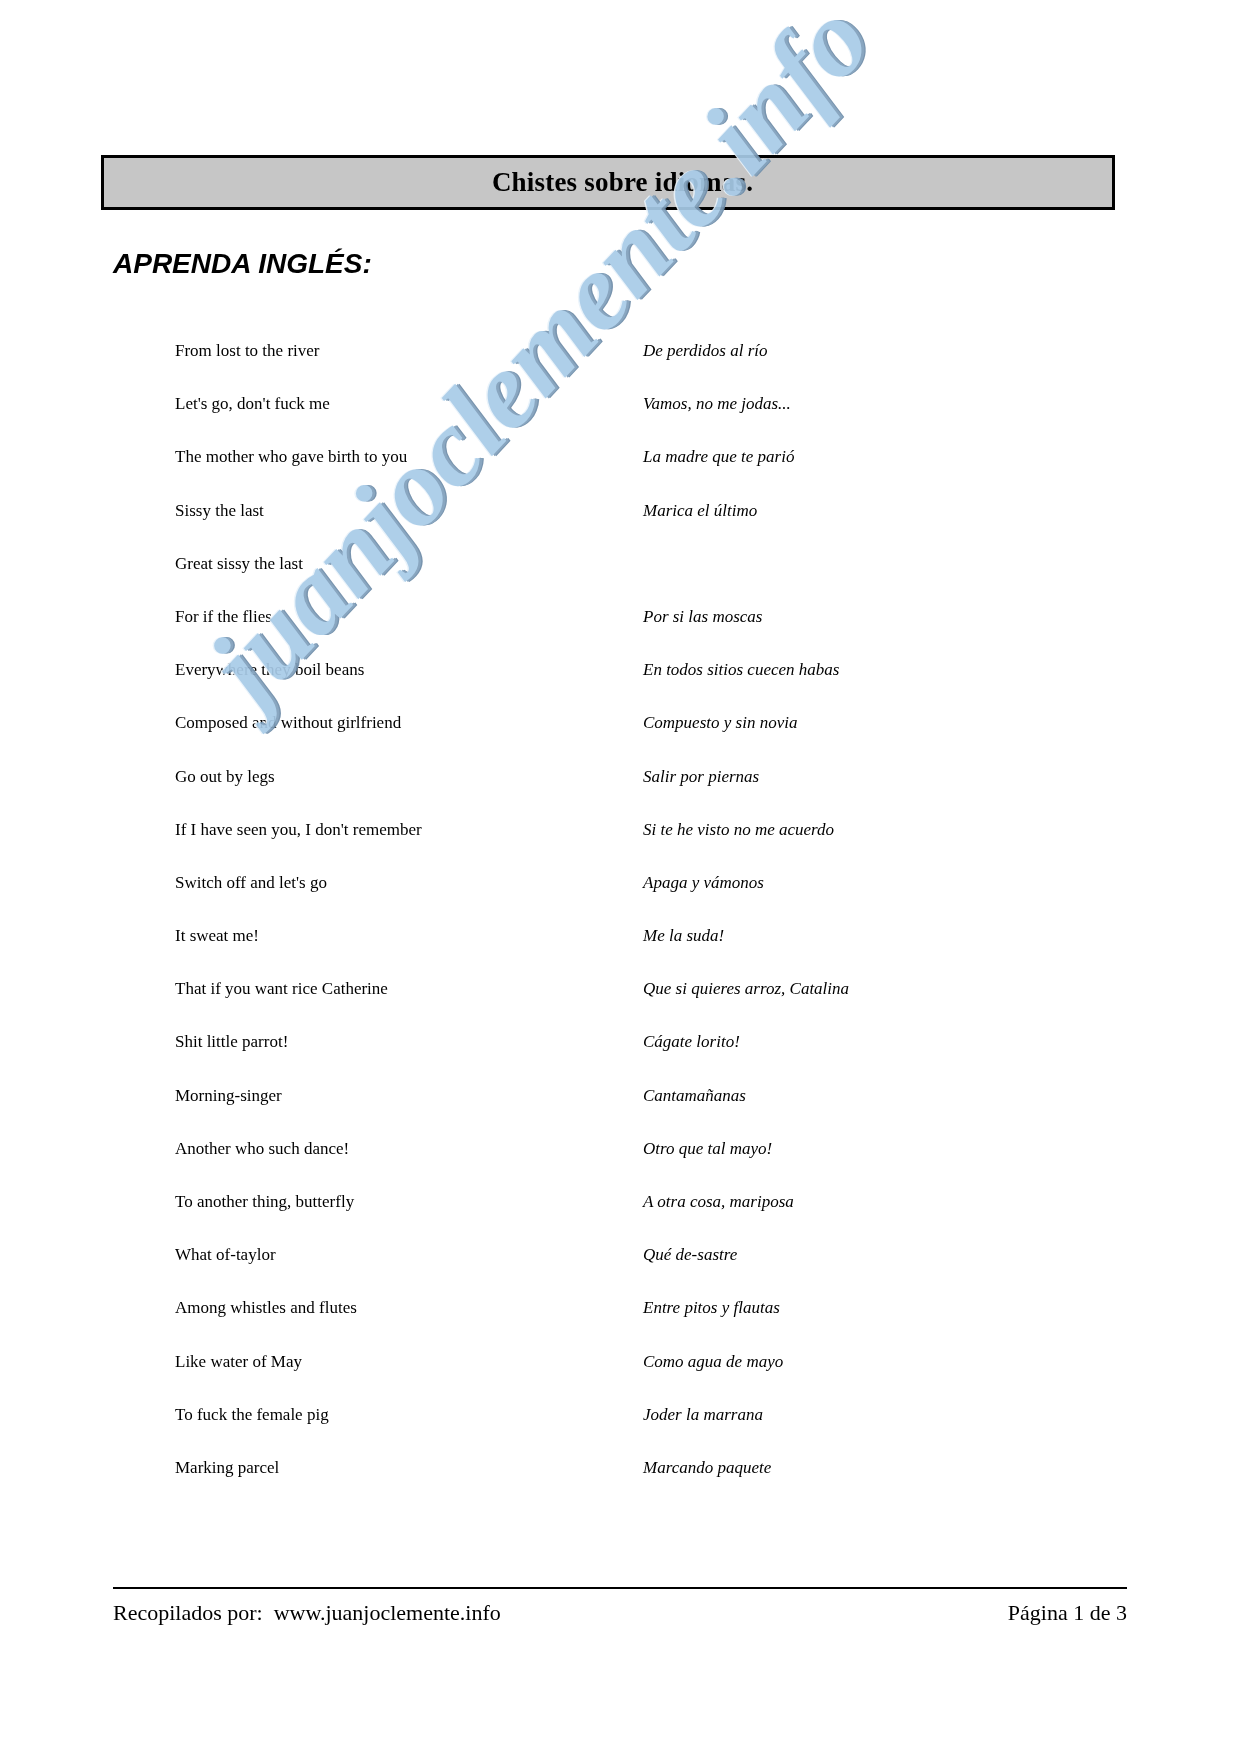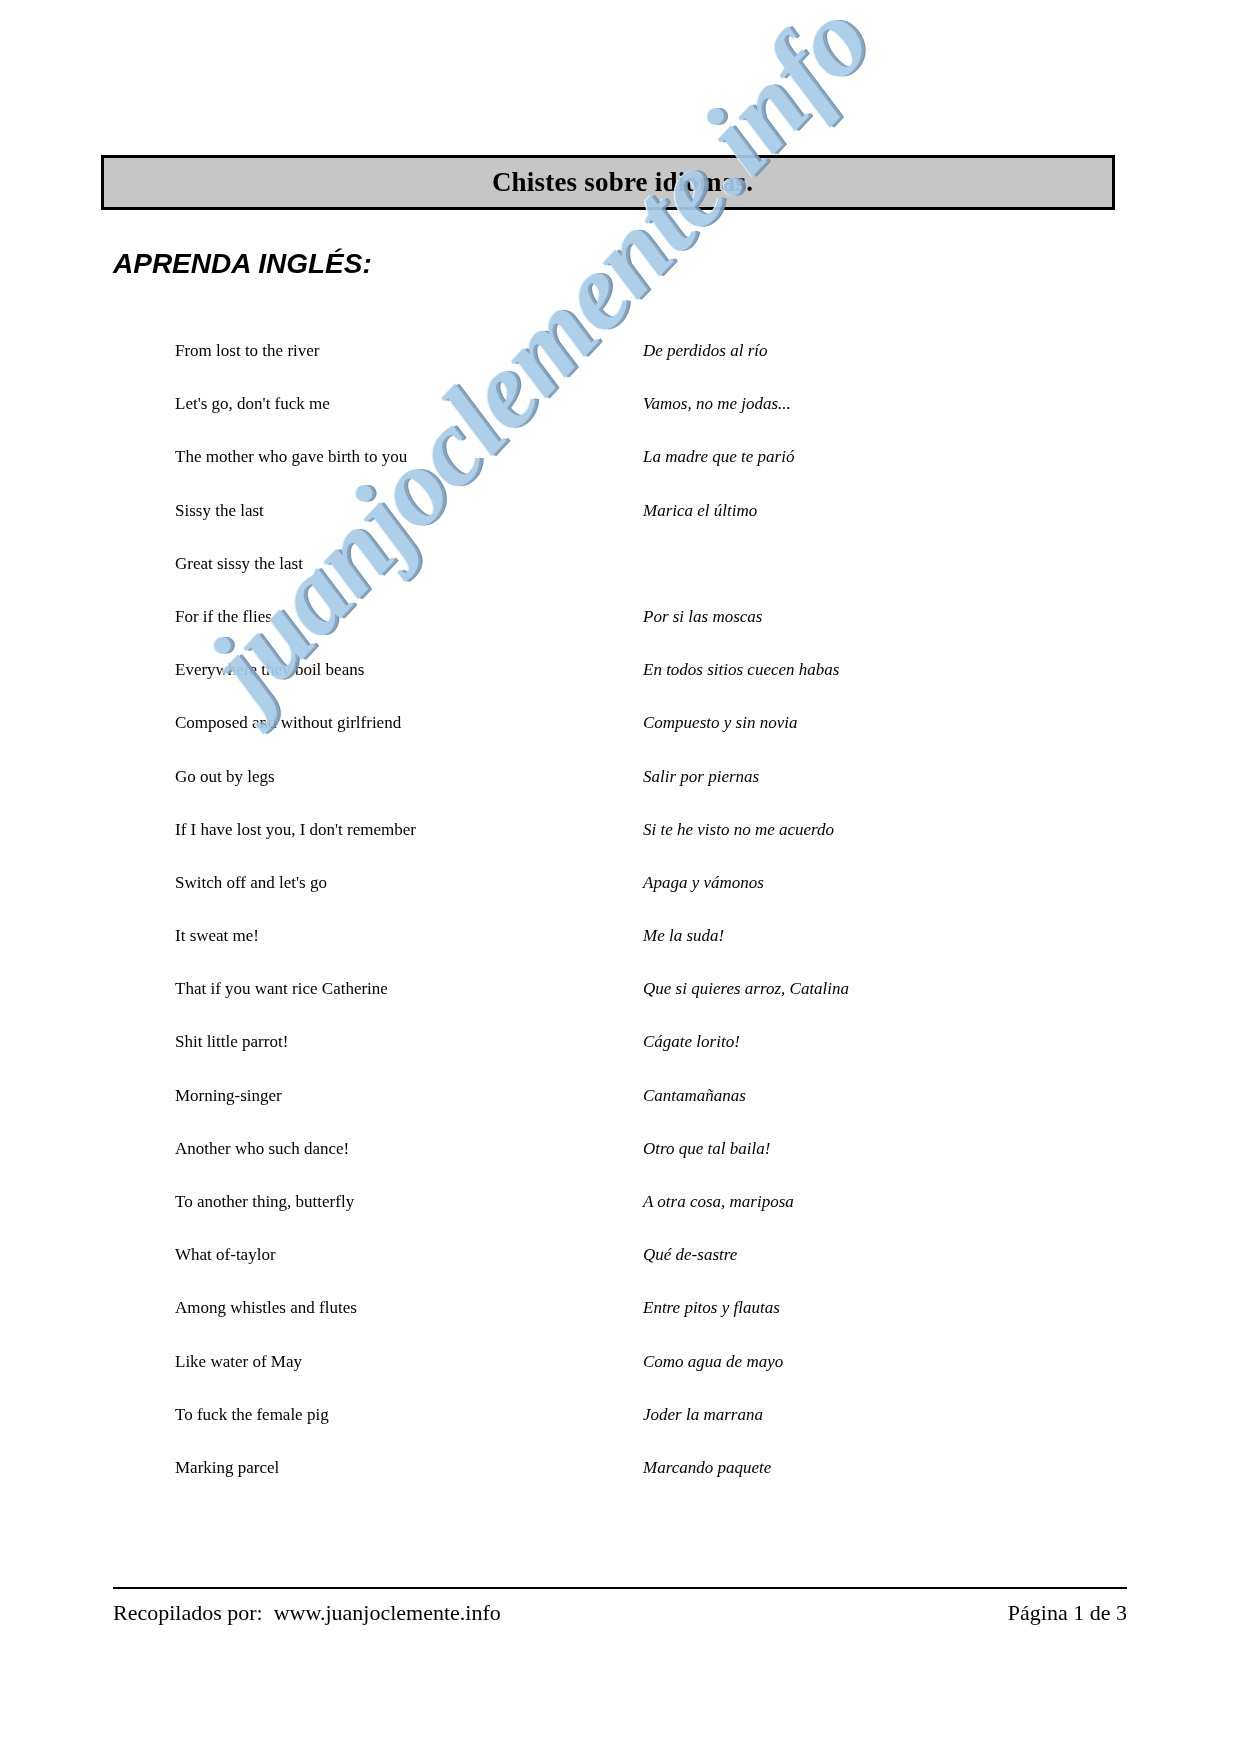--- a/index.html
+++ b/index.html
@@ -180,21 +180,21 @@
     </div>
     <div class="phrase-row">
       <div class="phrase-en">Composed and without girlfriend</div>
       <div class="phrase-es">Compuesto y sin novia</div>
     </div>
     <div class="phrase-row">
       <div class="phrase-en">Go out by legs</div>
       <div class="phrase-es">Salir por piernas</div>
     </div>
     <div class="phrase-row">
-      <div class="phrase-en">If I have lost you, I don't remember</div>
+      <div class="phrase-en">If I have seen you, I don't remember</div>
       <div class="phrase-es">Si te he visto no me acuerdo</div>
     </div>
     <div class="phrase-row">
       <div class="phrase-en">Switch off and let's go</div>
       <div class="phrase-es">Apaga y vámonos</div>
     </div>
     <div class="phrase-row">
       <div class="phrase-en">It sweat me!</div>
       <div class="phrase-es">Me la suda!</div>
     </div>
@@ -205,21 +205,21 @@
     <div class="phrase-row">
       <div class="phrase-en">Shit little parrot!</div>
       <div class="phrase-es">Cágate lorito!</div>
     </div>
     <div class="phrase-row">
       <div class="phrase-en">Morning-singer</div>
       <div class="phrase-es">Cantamañanas</div>
     </div>
     <div class="phrase-row">
       <div class="phrase-en">Another who such dance!</div>
-      <div class="phrase-es">Otro que tal baila!</div>
+      <div class="phrase-es">Otro que tal mayo!</div>
     </div>
     <div class="phrase-row">
       <div class="phrase-en">To another thing, butterfly</div>
       <div class="phrase-es">A otra cosa, mariposa</div>
     </div>
     <div class="phrase-row">
       <div class="phrase-en">What of-taylor</div>
       <div class="phrase-es">Qué de-sastre</div>
     </div>
     <div class="phrase-row">

